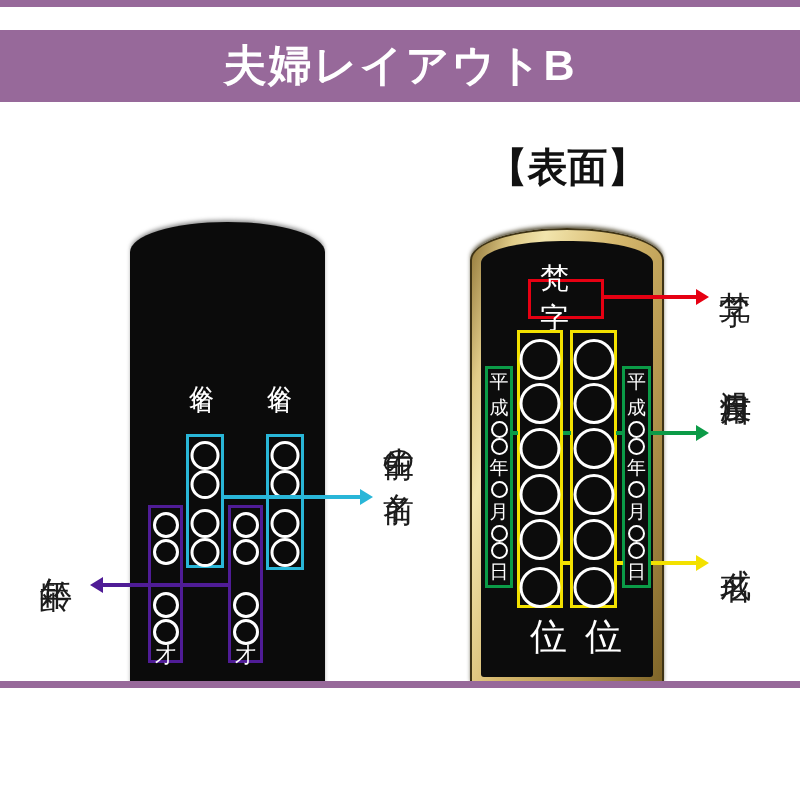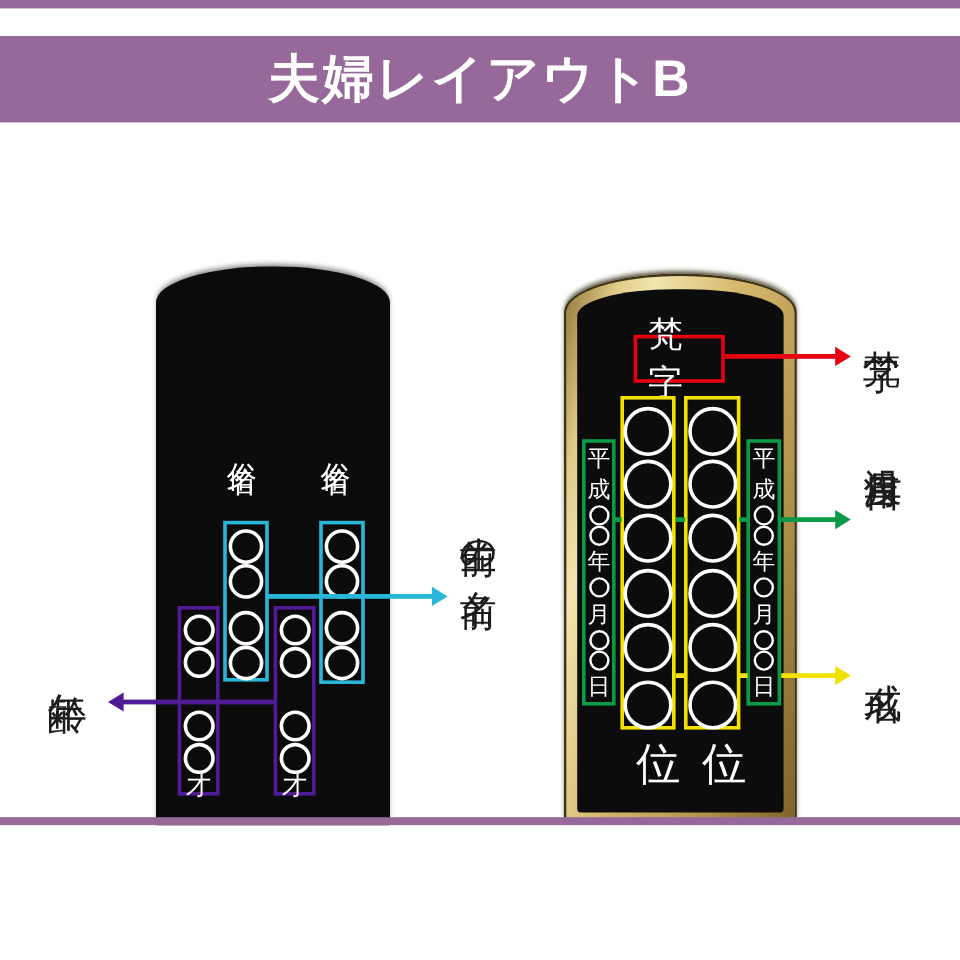--- a/index.html
+++ b/index.html
@@ -59,20 +59,21 @@
 <body>
 
 <div class="page">
 
   <div class="strip top"></div>
 
   <div class="banner">
     <span class="banner-title">夫婦レイアウトB</span>
   </div>
 
+  <div class="face-heading front">【表面】</div>
 
   <div class="tablet-back">
     <div class="zoku vtext tablet-text" style="left:59px;">俗名</div>
     <div class="zoku vtext tablet-text" style="left:137px;">俗名</div>
 
     <div class="hl-box cyan" style="left:56px;top:212px;width:38px;height:134px;">
       <span class="ring ring-md" style="top:4px"></span>
       <span class="ring ring-md" style="top:33px"></span>
       <span class="ring ring-md" style="top:72px"></span>
       <span class="ring ring-md" style="top:101px"></span>

